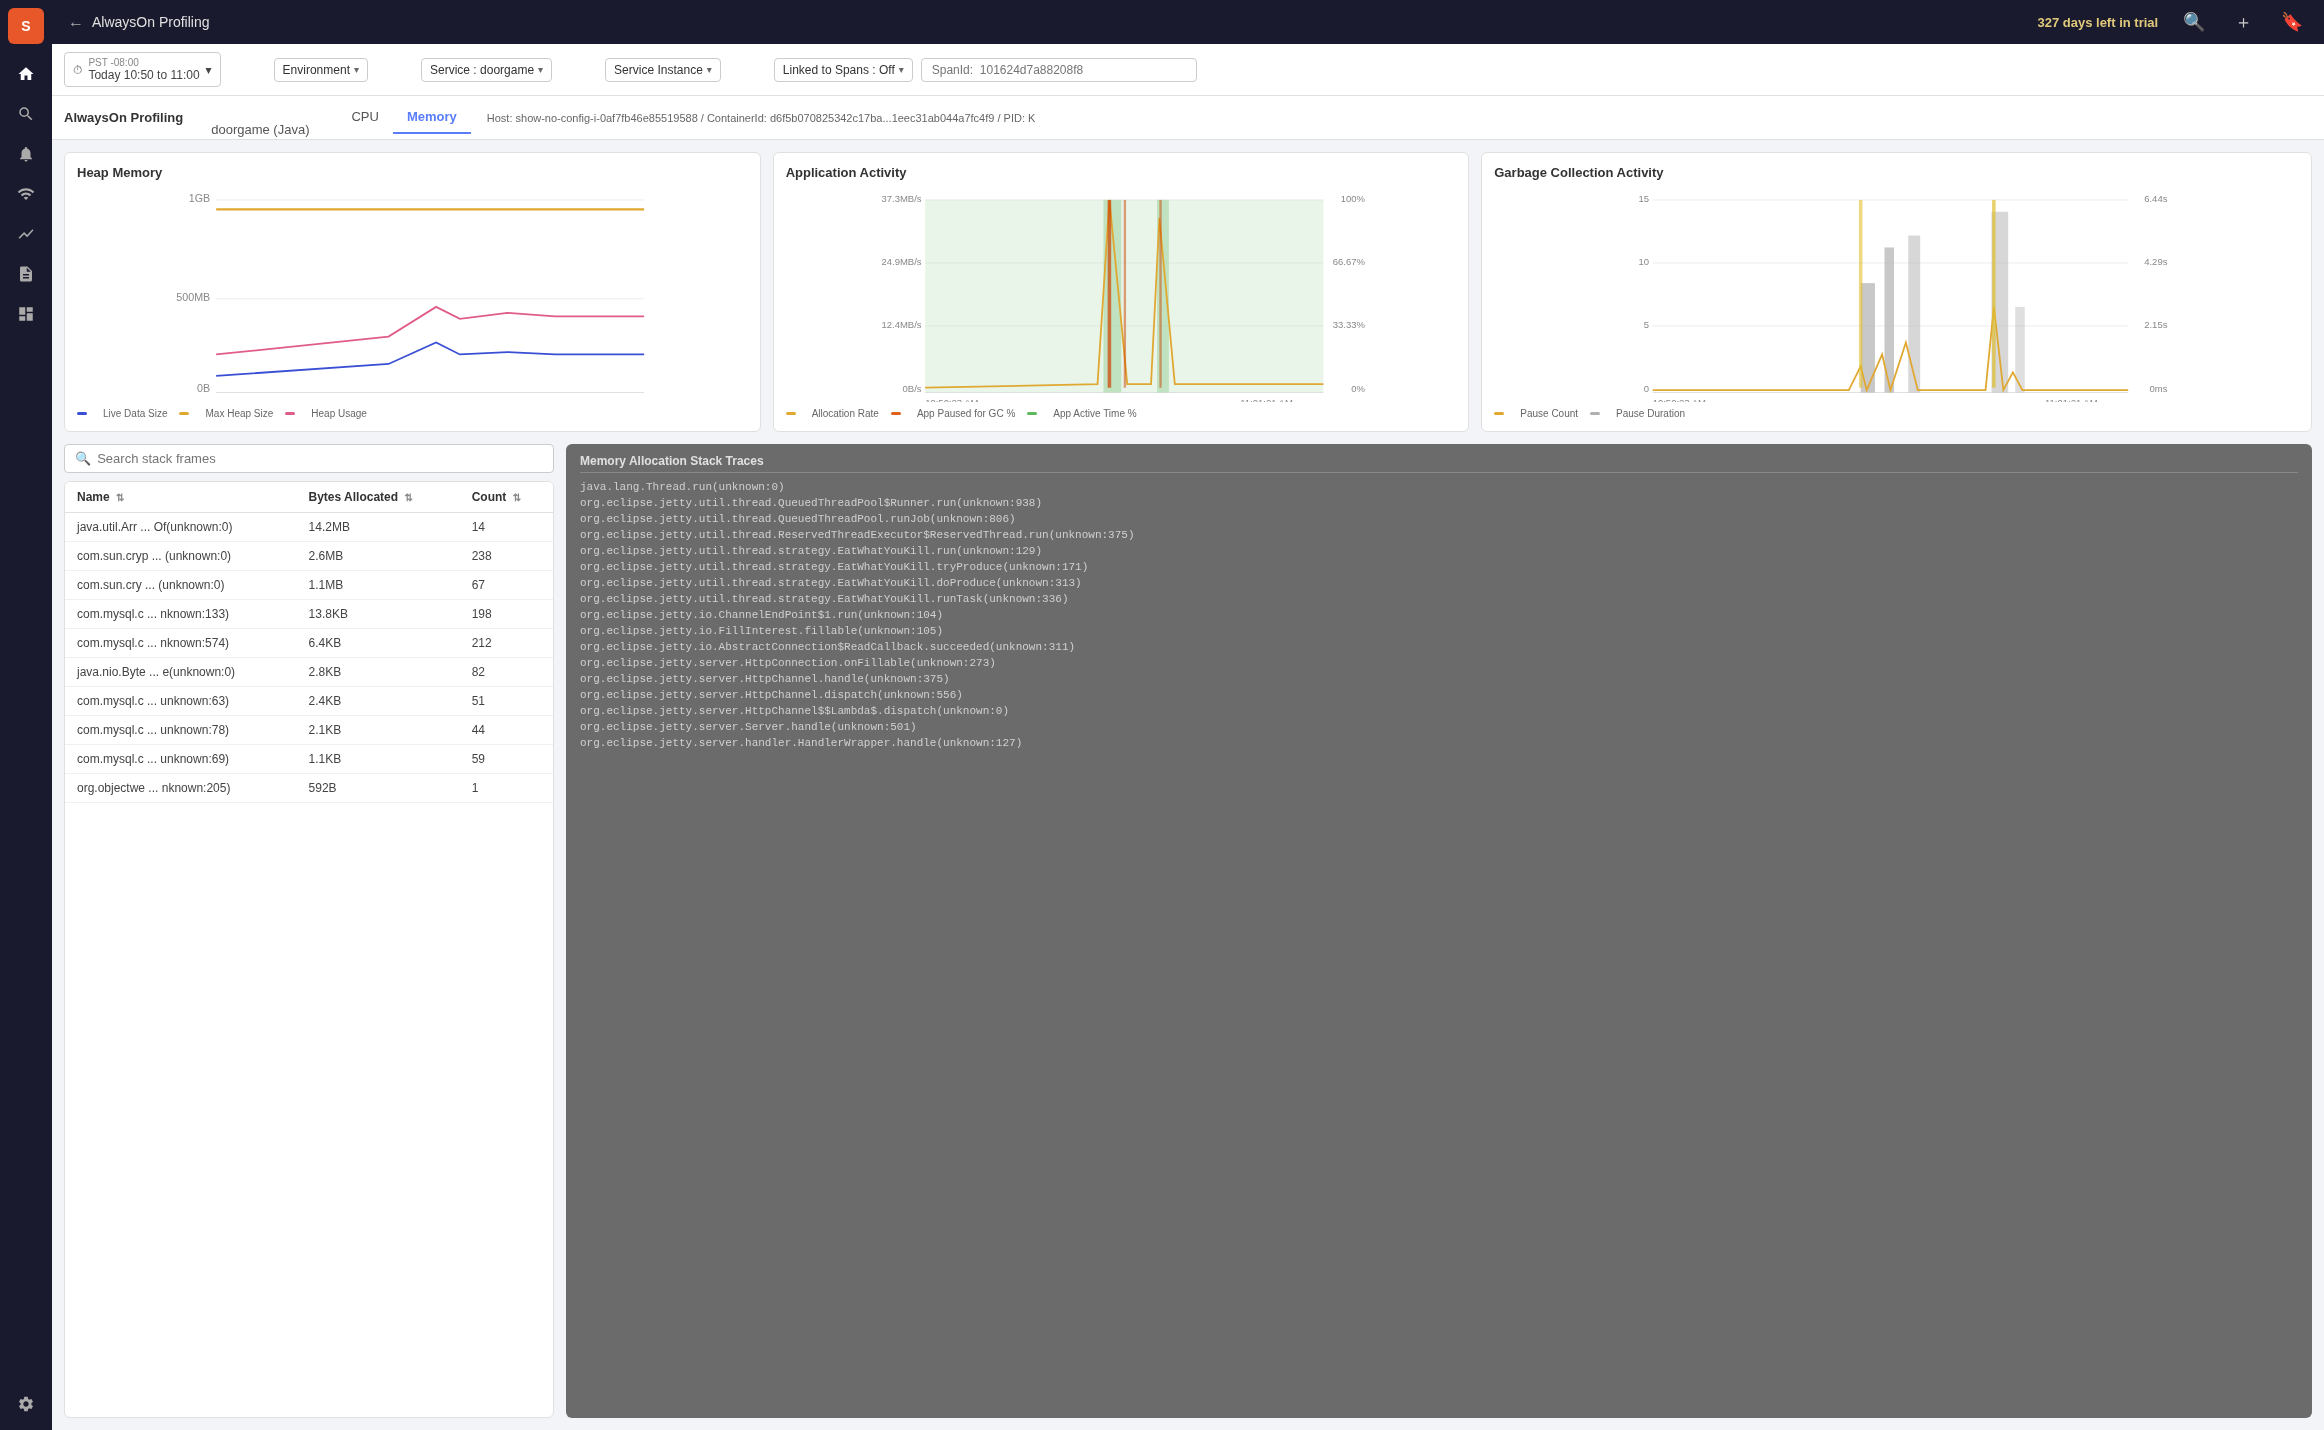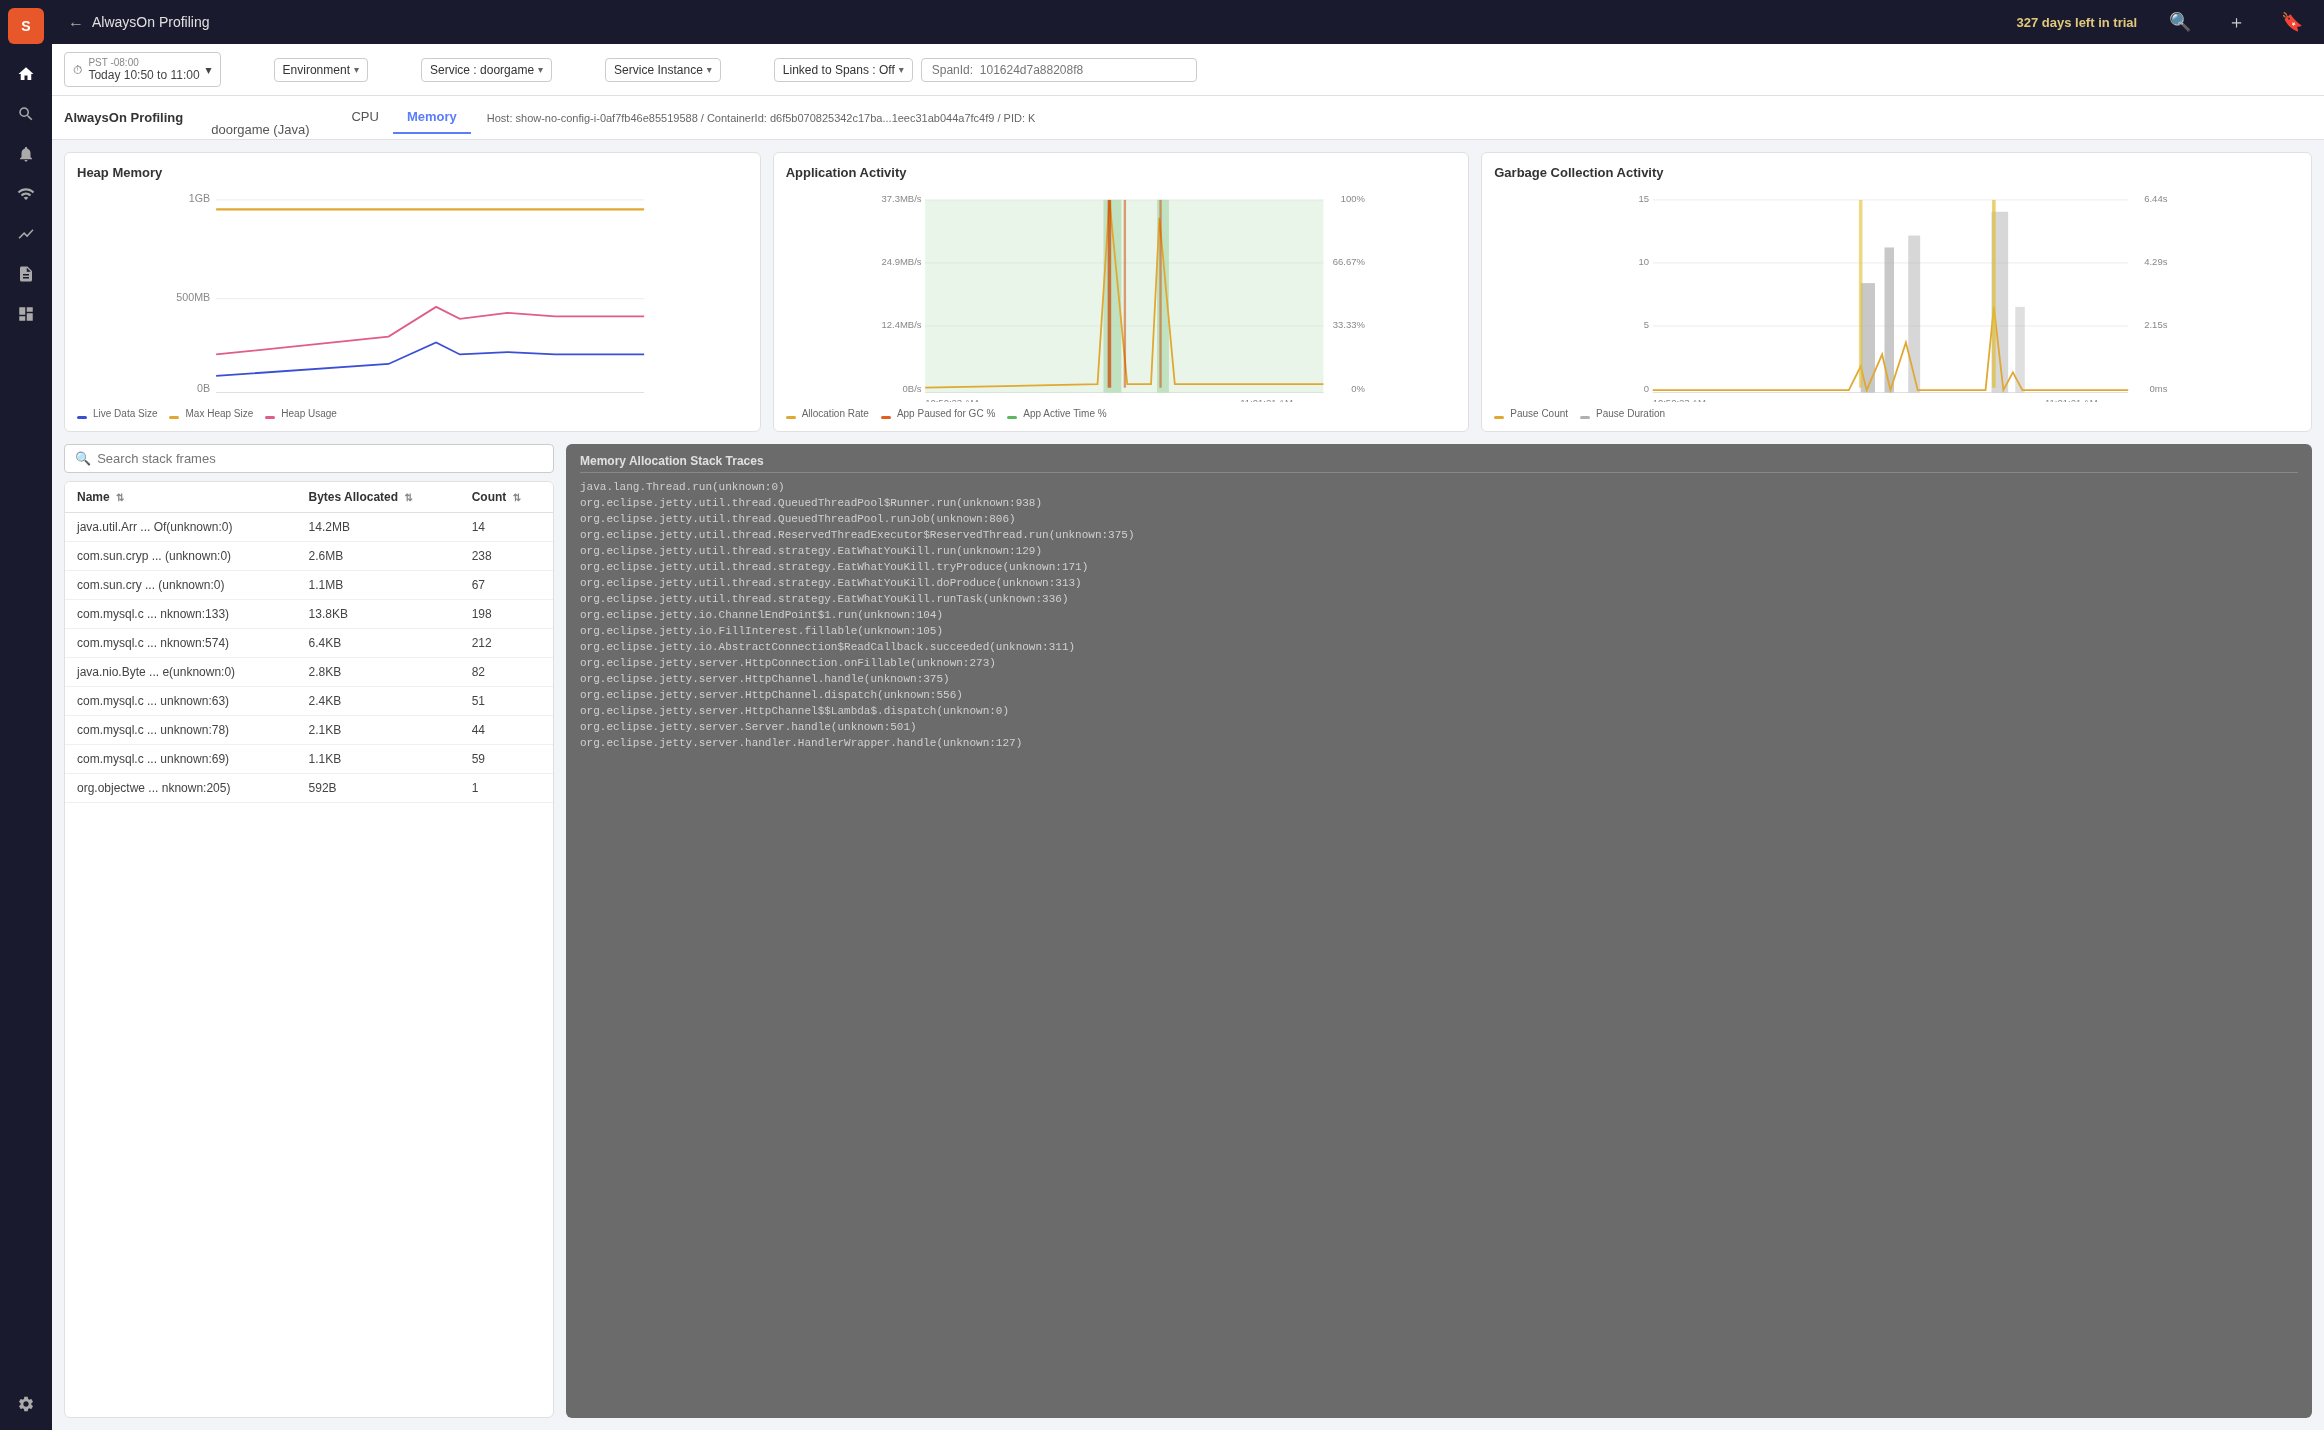--- a/index.html
+++ b/index.html
@@ -15,21 +15,21 @@
     .sidebar-spacer { flex: 1; }
 
     
     .main { flex: 1; display: flex; flex-direction: column; overflow: hidden; }
 
     
     .topbar { height: 44px; background: #1a1a2e; display: flex; align-items: center; justify-content: space-between; padding: 0 16px; flex-shrink: 0; }
     .topbar-left { display: flex; align-items: center; gap: 8px; color: #ccc; font-size: 13px; }
     .topbar-back { color: #aaa; cursor: pointer; font-size: 16px; }
     .topbar-title { color: #e0e0e0; font-size: 14px; font-weight: 500; }
-    .topbar-right { display: flex; align-items: center; gap: 28px; }
+    .topbar-right { display: flex; align-items: center; gap: 21px; }
     .trial-text { color: #e0c97a; font-size: 13px; font-weight: 600; }
     .topbar-btn { color: #ccc; background: none; border: none; cursor: pointer; font-size: 18px; padding: 4px; }
 
     
     .filterbar { height: 52px; background: white; border-bottom: 1px solid #e0e0e0; display: flex; align-items: center; padding: 0 12px; gap: 8px; flex-shrink: 0; }
     .filter-time { display: flex; align-items: center; gap: 6px; font-size: 12px; color: #444; border: 1px solid #ccc; border-radius: 4px; padding: 4px 8px; cursor: pointer; background: white; }
     .filter-time .time-icon { color: #666; }
     .filter-dropdown { display: flex; align-items: center; gap: 4px; font-size: 12px; color: #333; border: 1px solid #ccc; border-radius: 4px; padding: 4px 8px; cursor: pointer; background: white; margin-left: 45px; }
     .filter-dropdown .chevron { font-size: 10px; color: #666; }
     .spanid-input { border: 1px solid #ccc; border-radius: 4px; padding: 4px 10px; font-size: 12px; color: #333; width: 276px; }
@@ -47,21 +47,21 @@
 
     
     .charts-row { display: flex; gap: 12px; height: 280px; flex-shrink: 0; }
     .chart-card { background: white; border: 1px solid #e0e0e0; border-radius: 6px; padding: 12px; display: flex; flex-direction: column; }
     .chart-card.heap { flex: 1; }
     .chart-card.activity { flex: 1; }
     .chart-card.gc { flex: 1.2; }
     .chart-title { font-size: 13px; font-weight: 600; color: #333; margin-bottom: 8px; }
     .chart-area { flex: 1; position: relative; overflow: hidden; }
     .chart-legend { display: flex; gap: 12px; flex-wrap: wrap; margin-top: 6px; }
-    .legend-item { display: flex; align-items: flex-end; gap: 6px; font-size: 10px; color: #666; }
+    .legend-item { display: flex; align-items: center; gap: 16px; font-size: 10px; color: #666; }
     .legend-dot { width: 10px; height: 3px; border-radius: 2px; }
 
     
     .chart-svg { width: 100%; height: 100%; }
 
     
     .bottom-area { display: flex; gap: 12px; flex: 1; min-height: 0; }
     .left-panel { width: 490px; flex-shrink: 0; display: flex; flex-direction: column; gap: 8px; }
     .right-panel { flex: 1; background: #6b6b6b; border-radius: 6px; overflow-y: auto; }
 

